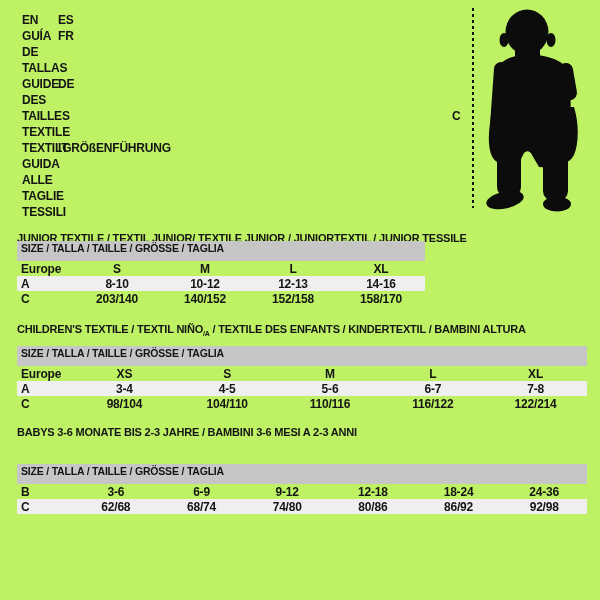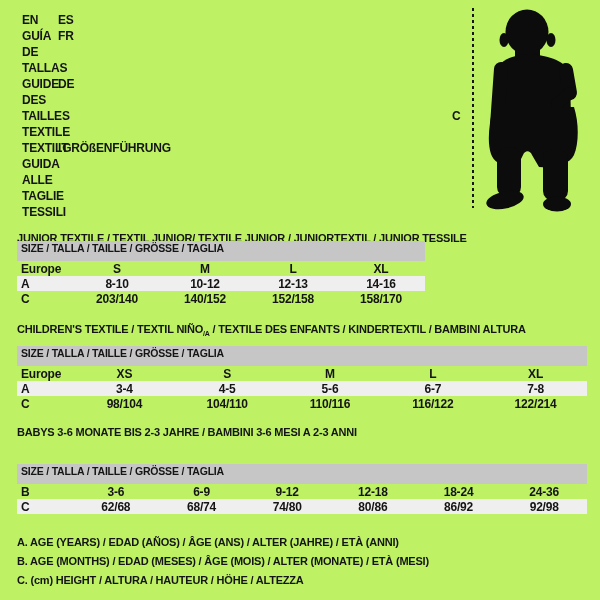--- a/index.html
+++ b/index.html
@@ -149,19 +149,14 @@
       <div class="label-cell">C</div>
       <div class="data-cell">62/68</div>
       <div class="data-cell">68/74</div>
       <div class="data-cell">74/80</div>
       <div class="data-cell">80/86</div>
       <div class="data-cell">86/92</div>
       <div class="data-cell">92/98</div>
     </div>
   </div>
 
-  <div class="notes">
-    <div>A. AGE (YEARS) / EDAD (AÑOS) / ÂGE (ANS) / ALTER (JAHRE) / ETÀ (ANNI)</div>
-    <div>B. AGE (MONTHS) / EDAD (MESES) / ÂGE (MOIS) / ALTER (MONATE) / ETÀ (MESI)</div>
-    <div>C. (cm) HEIGHT / ALTURA / HAUTEUR / HÖHE / ALTEZZA</div>
-  </div>
 
 </div>
 
 </body></html>

